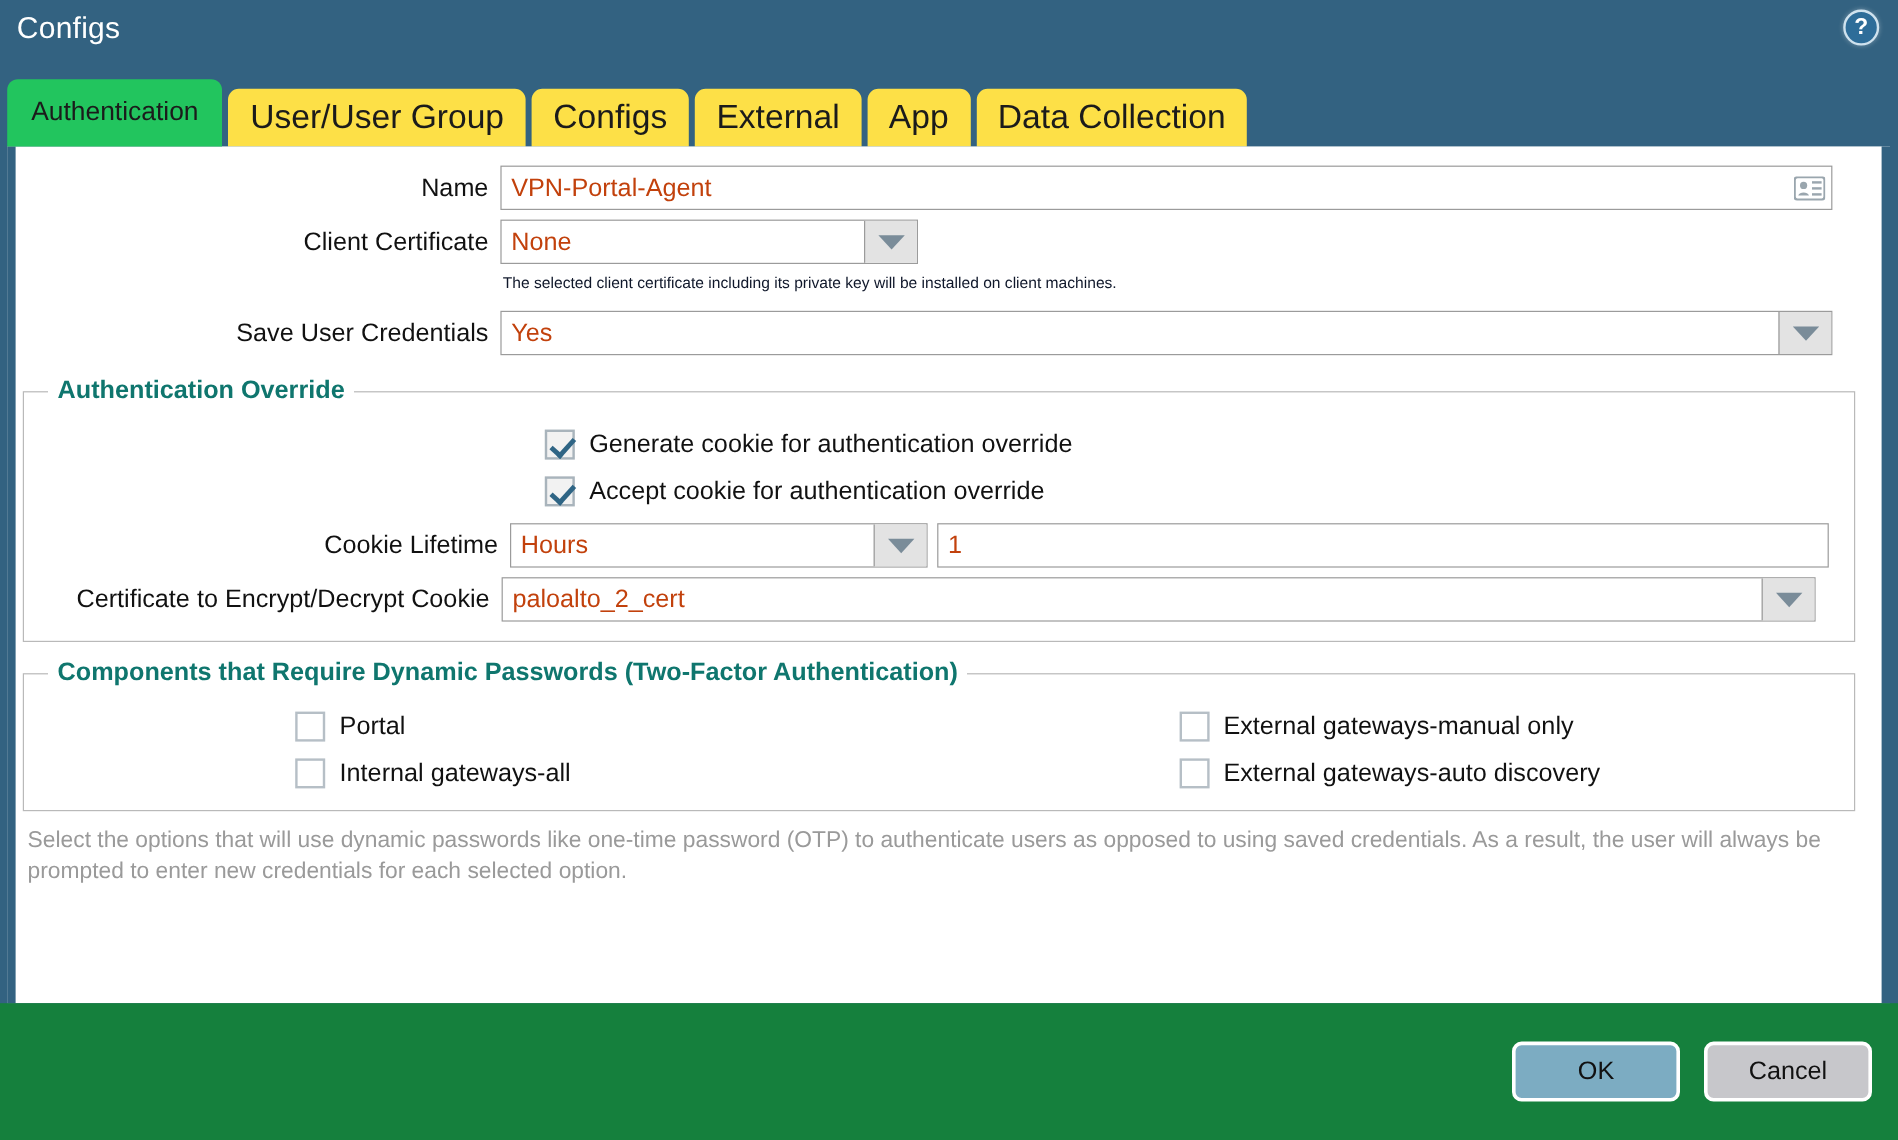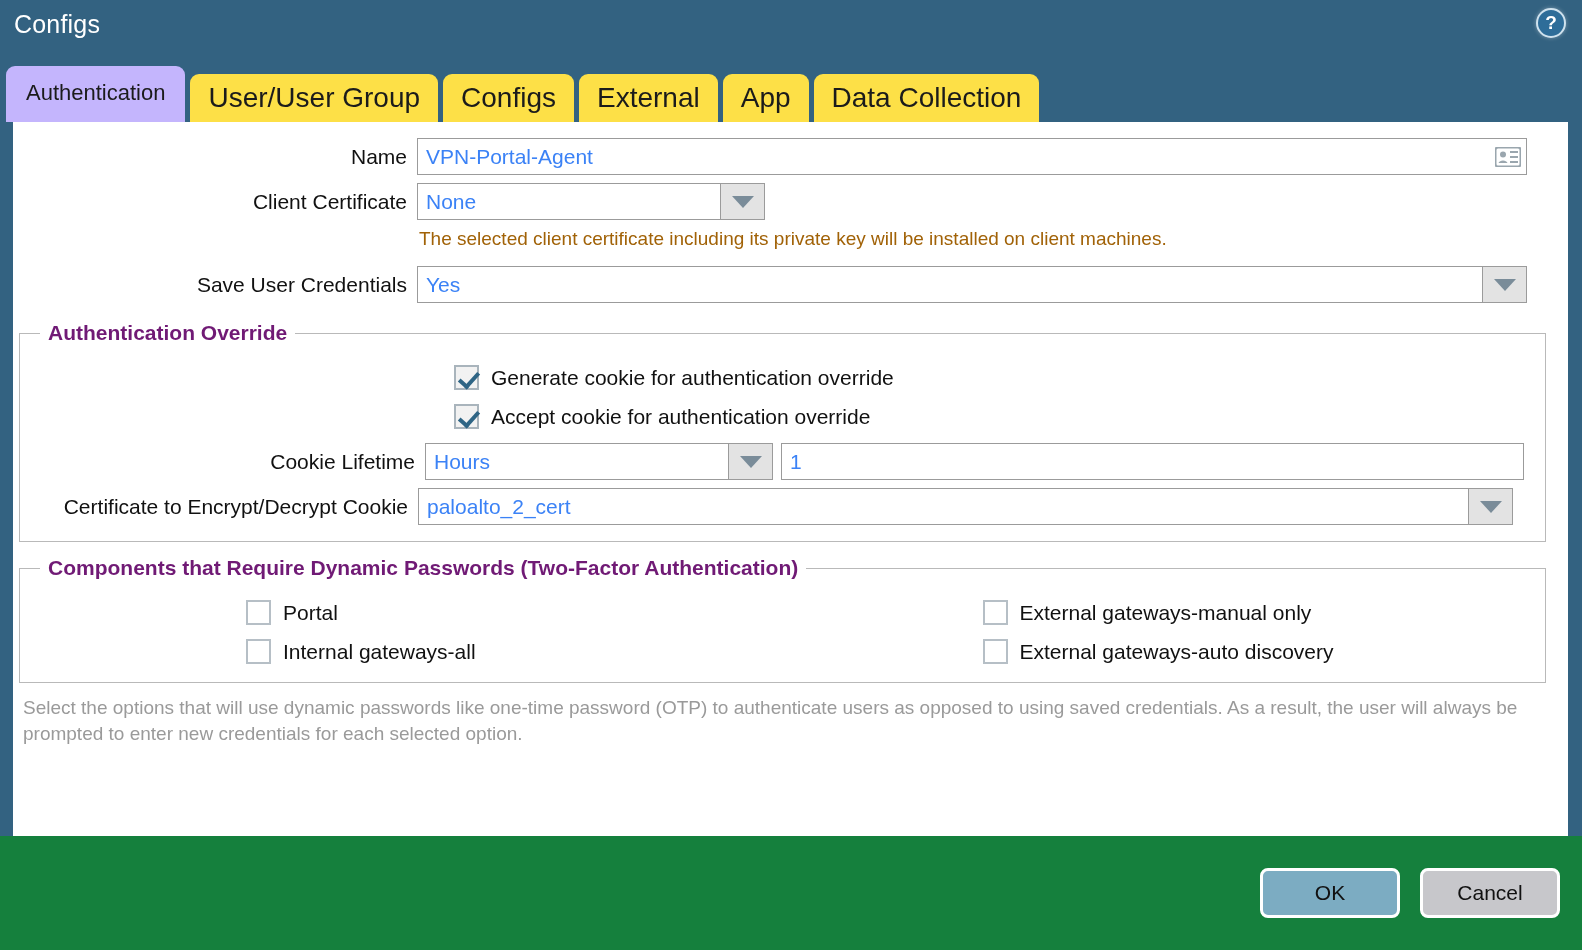--- a/index.html
+++ b/index.html
@@ -62,21 +62,21 @@
     border-radius: 9px 9px 0 0;
     font-size: 28px;
     padding: 11px 18px 12px 18px;
     line-height: 25px;
     cursor: pointer;
     white-space: nowrap;
     position: relative;
     bottom: 0;
   }
   .tab.active {
-    background: #c4b5fd;
+    background: #22c55e;
     padding: 14px 20px 17px 20px;
     font-size: 22px;
     z-index: 3;
   }
 
   
   .content {
     position: absolute;
     left: 6px; top: 122px;
     width: 1569px;
@@ -110,21 +110,21 @@
   .field {
     height: 37px;
     border: 1px solid #9b9b9b;
     background: #ffffff;
     display: flex;
     align-items: center;
     position: relative;
   }
   .field .val {
     font-size: 21px;
-    color: #3b82f6;
+    color: #c2410c;
     padding-left: 8px;
     flex: 1;
     overflow: hidden;
     white-space: nowrap;
   }
   .field.name-field { width: 1110px; }
   .field.full { width: 1110px; }
 
   .id-btn {
     width: 36px; height: 35px;
@@ -149,36 +149,36 @@
     width: 0; height: 0;
     border-left: 11px solid transparent;
     border-right: 11px solid transparent;
     border-top: 12px solid #7a8c99;
   }
 
   .field.sel-small { width: 348px; }
   .field.sel-small .val { padding-left: 8px; }
 
   .hint {
-    font-size: 19px;
-    color: #a16207;
+    font-size: 13px;
+    color: #0f172a;
     margin: 2px 0 16px 400px;
   }
 
   
   fieldset.group {
     border: 1px solid #b9b9b9;
     margin: 0 0 14px 0;
     padding: 14px 14px 12px 14px;
     position: relative;
   }
   fieldset.group legend {
     font-size: 21px;
     font-weight: bold;
-    color: #701a75;
+    color: #0f766e;
     padding: 0 8px;
     margin-left: 6px;
   }
 
   
   .cb-row {
     display: flex;
     align-items: center;
     margin: 6px 0 14px 0;
   }

